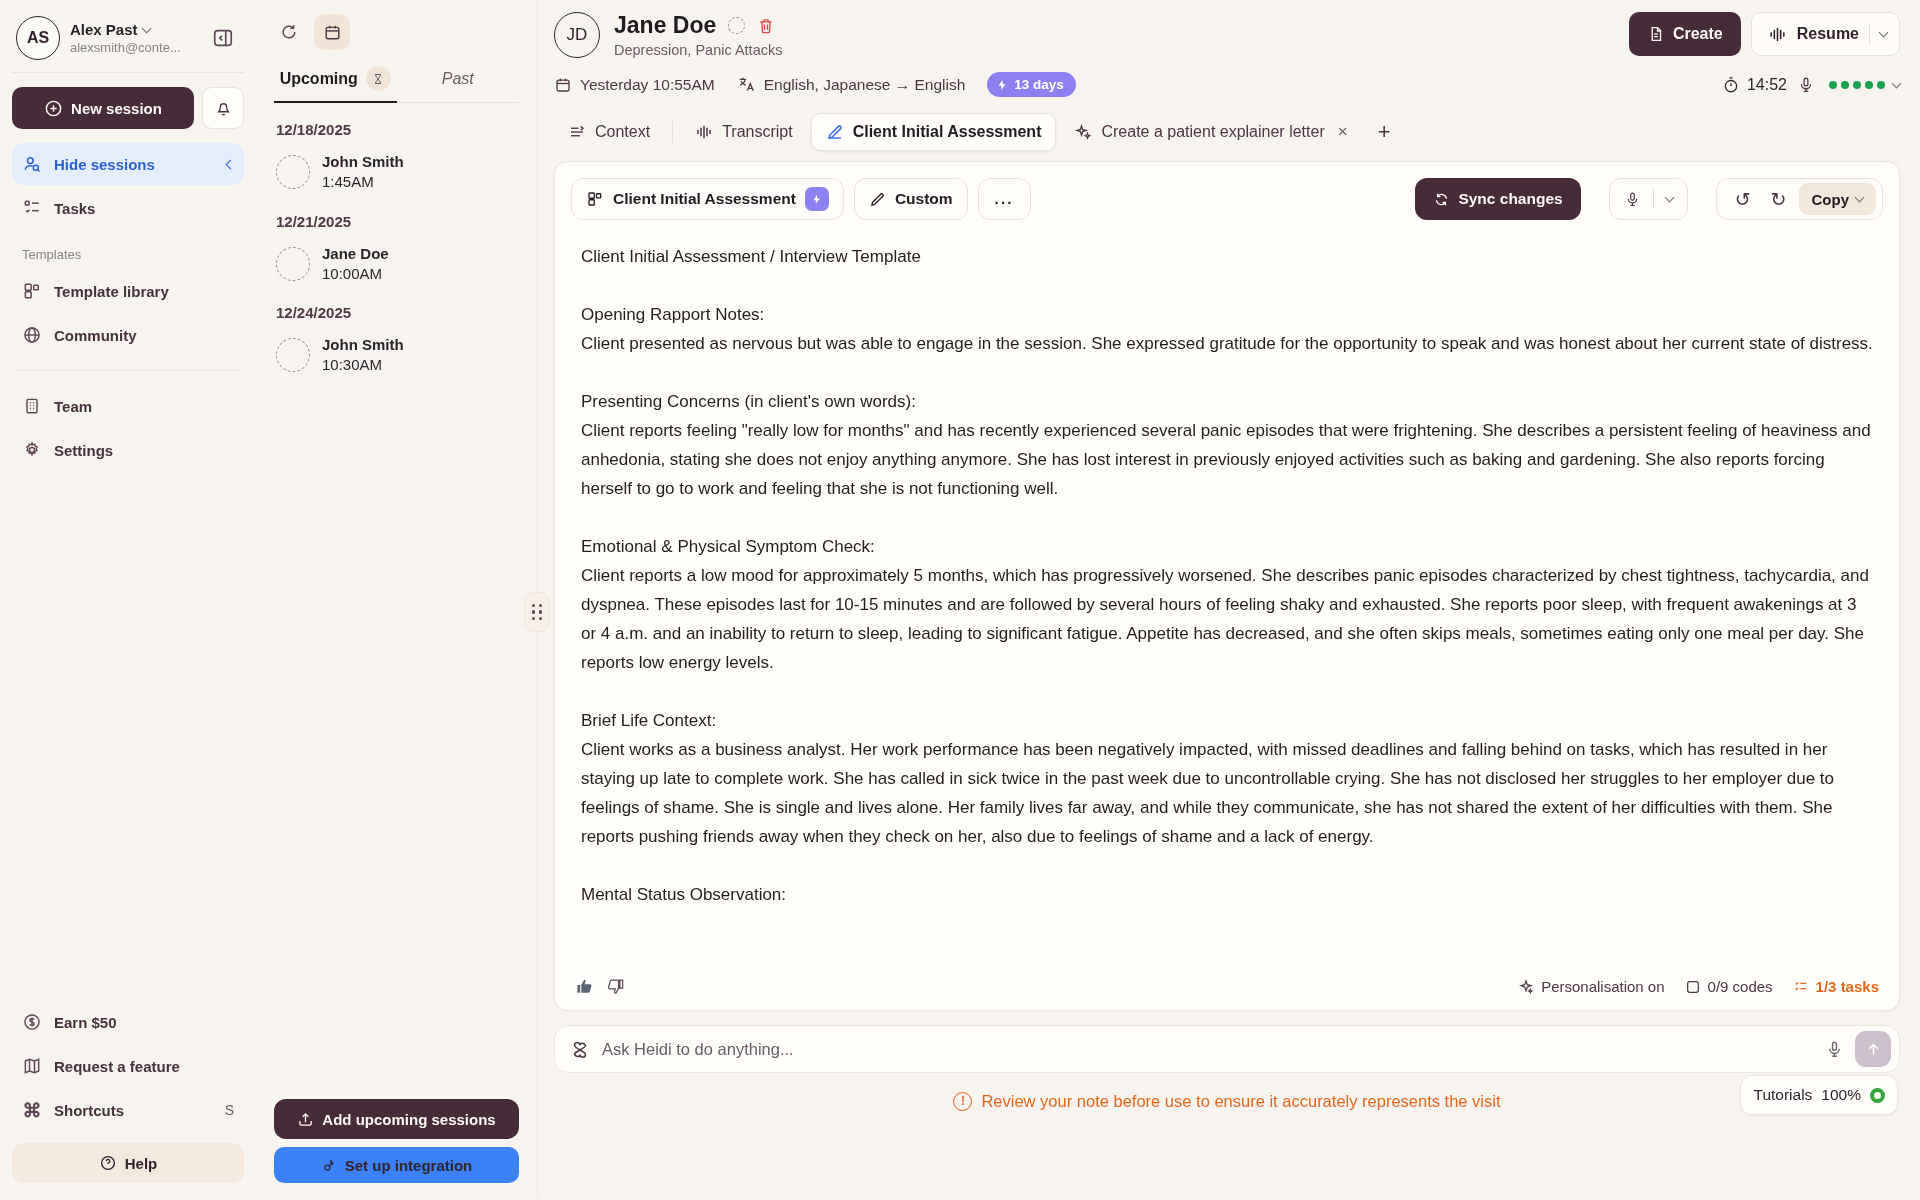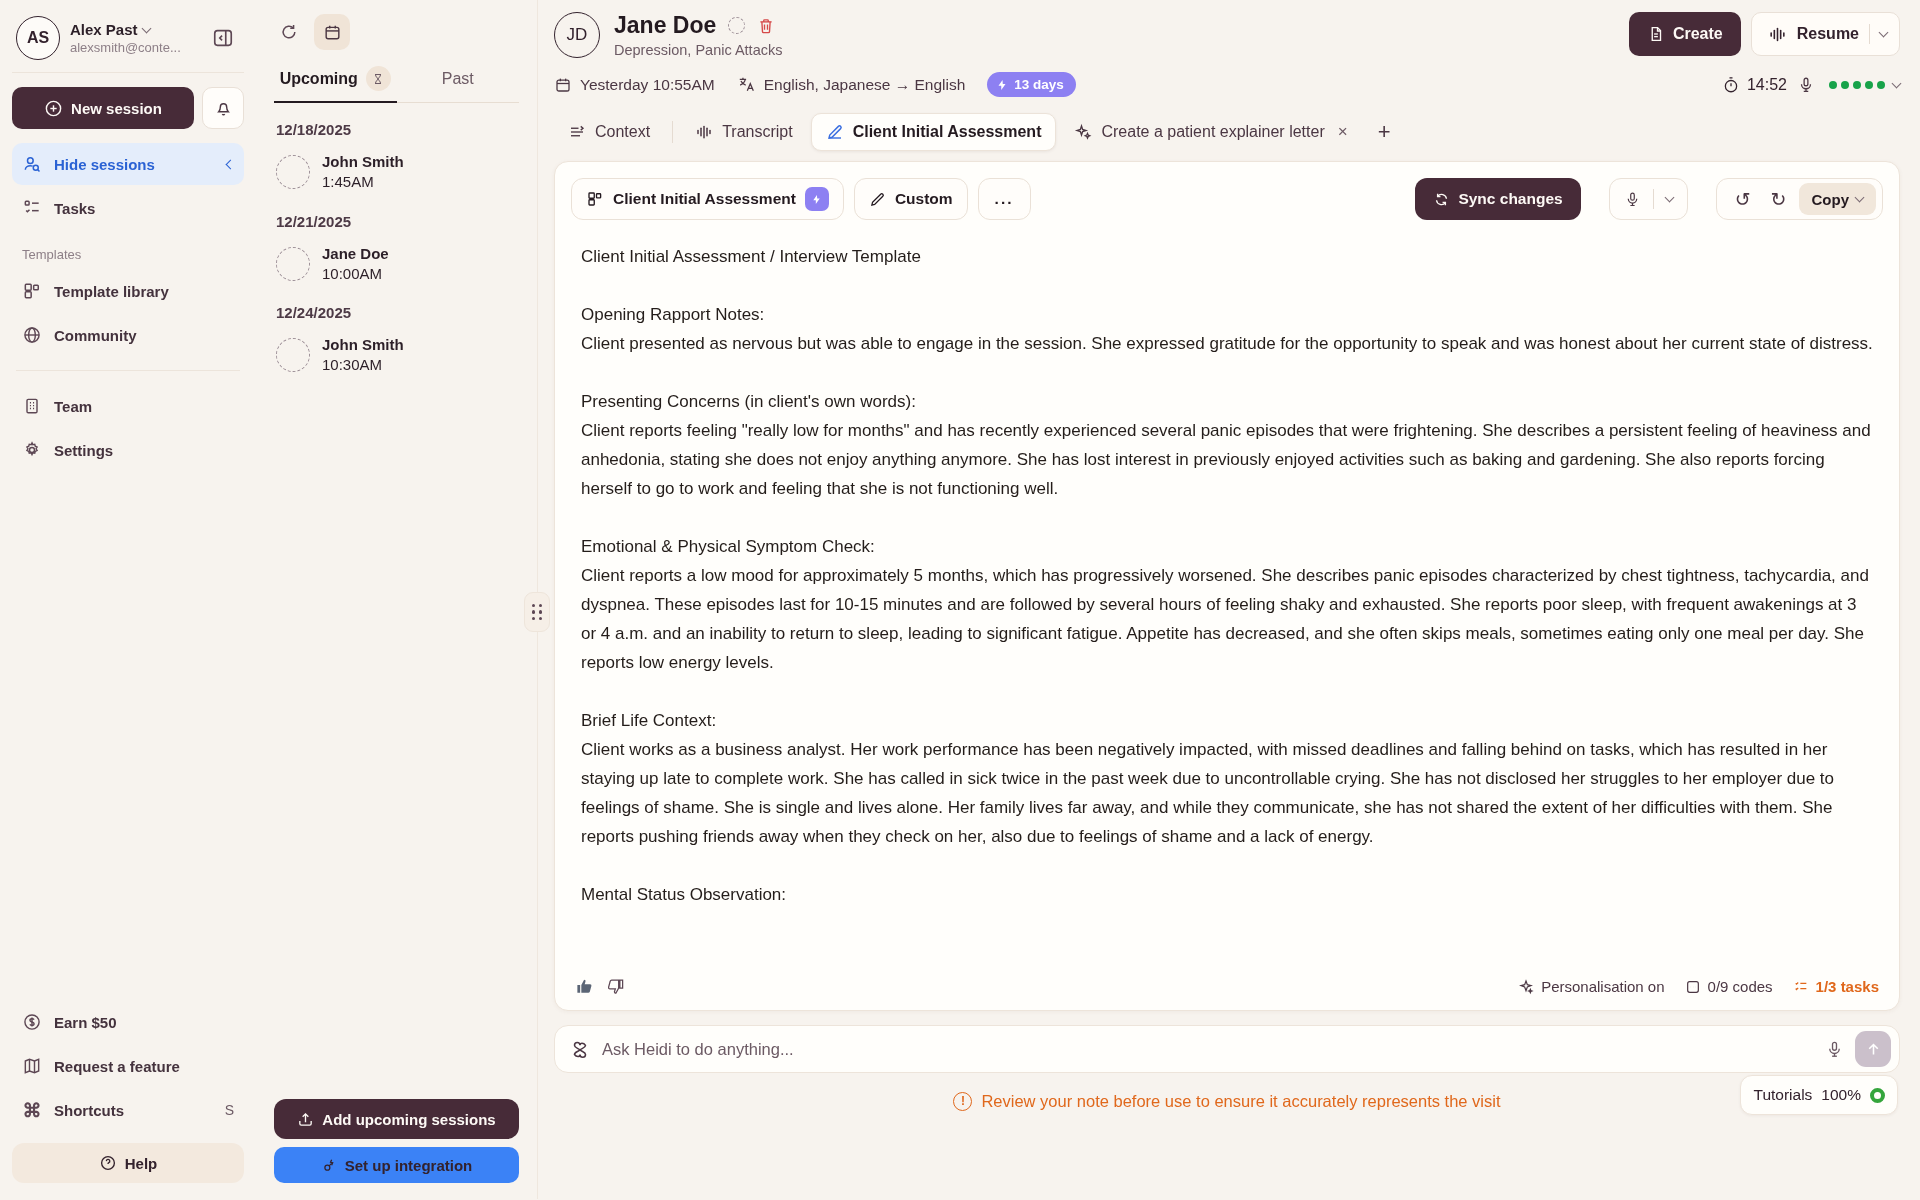--- a/index.html
+++ b/index.html
@@ -41,21 +41,21 @@
   .help-btn { margin-top:10px; height:40px; background:#f3e9de; border:none; border-radius:12px; font-size:15px; font-weight:700; color:#33222d; display:flex; align-items:center; justify-content:center; gap:8px; cursor:pointer; font-family:inherit; }
 
   
   .sessions { width:282px; min-width:282px; padding:14px 18px 16px 18px; display:flex; flex-direction:column; position:relative; border-right:1px solid #efe7de; }
   .sess-icons { display:flex; align-items:center; gap:10px; }
   .icon-plain { color:#5d4754; width:30px; height:30px; display:flex; align-items:center; justify-content:center; cursor:pointer; }
   .icon-active { width:36px; height:36px; background:#f0e4d7; border-radius:10px; display:flex; align-items:center; justify-content:center; color:#4b3743; cursor:pointer; }
   .sess-tabs { display:flex; margin-top:16px; }
   .sess-tab { flex:1; display:flex; align-items:center; justify-content:center; gap:8px; padding-bottom:10px; font-size:16px; cursor:pointer; }
   .sess-tab.active { border-bottom:2.5px solid #241a20; font-weight:700; color:#241a20; }
-  .sess-tab.inactive { border-bottom:1px solid #e7ddd2; color:#6c5a64; }
+  .sess-tab.inactive { border-bottom:1px solid #e7ddd2; color:#6c5a64;font-style:italic; }
   .flask-badge { width:25px; height:25px; border-radius:50%; background:#f0e4d7; display:flex; align-items:center; justify-content:center; color:#6c5a64; }
   .date-label { font-size:15px; font-weight:700; color:#4d3a46; margin:18px 0 12px 2px; }
   .sess-item { display:flex; align-items:center; gap:12px; padding:2px 2px; cursor:pointer; }
   .dashed-circle { width:34px; height:34px; min-width:34px; border:1.6px dashed #9c8e96; border-radius:50%; }
   .sess-name { font-size:15px; font-weight:700; color:#2c1f28; line-height:1.35; }
   .sess-time { font-size:15px; color:#2c1f28; line-height:1.35; }
   .sess-bottom { margin-top:auto; display:flex; flex-direction:column; gap:8px; }
   .add-upcoming-btn { height:40px; border-radius:12px; font-size:15px; }
   .integration-btn { height:36px; background:#3b82f6; border:none; border-radius:10px; font-size:15px; font-weight:700; color:#33222d; display:flex; align-items:center; justify-content:center; gap:7px; cursor:pointer; font-family:inherit; }
   .grip { position:absolute; right:-13px; top:592px; width:26px; height:40px; background:#f6efe7; border:1px solid #eee5db; border-radius:9px; display:flex; align-items:center; justify-content:center; z-index:5; cursor:col-resize; }

